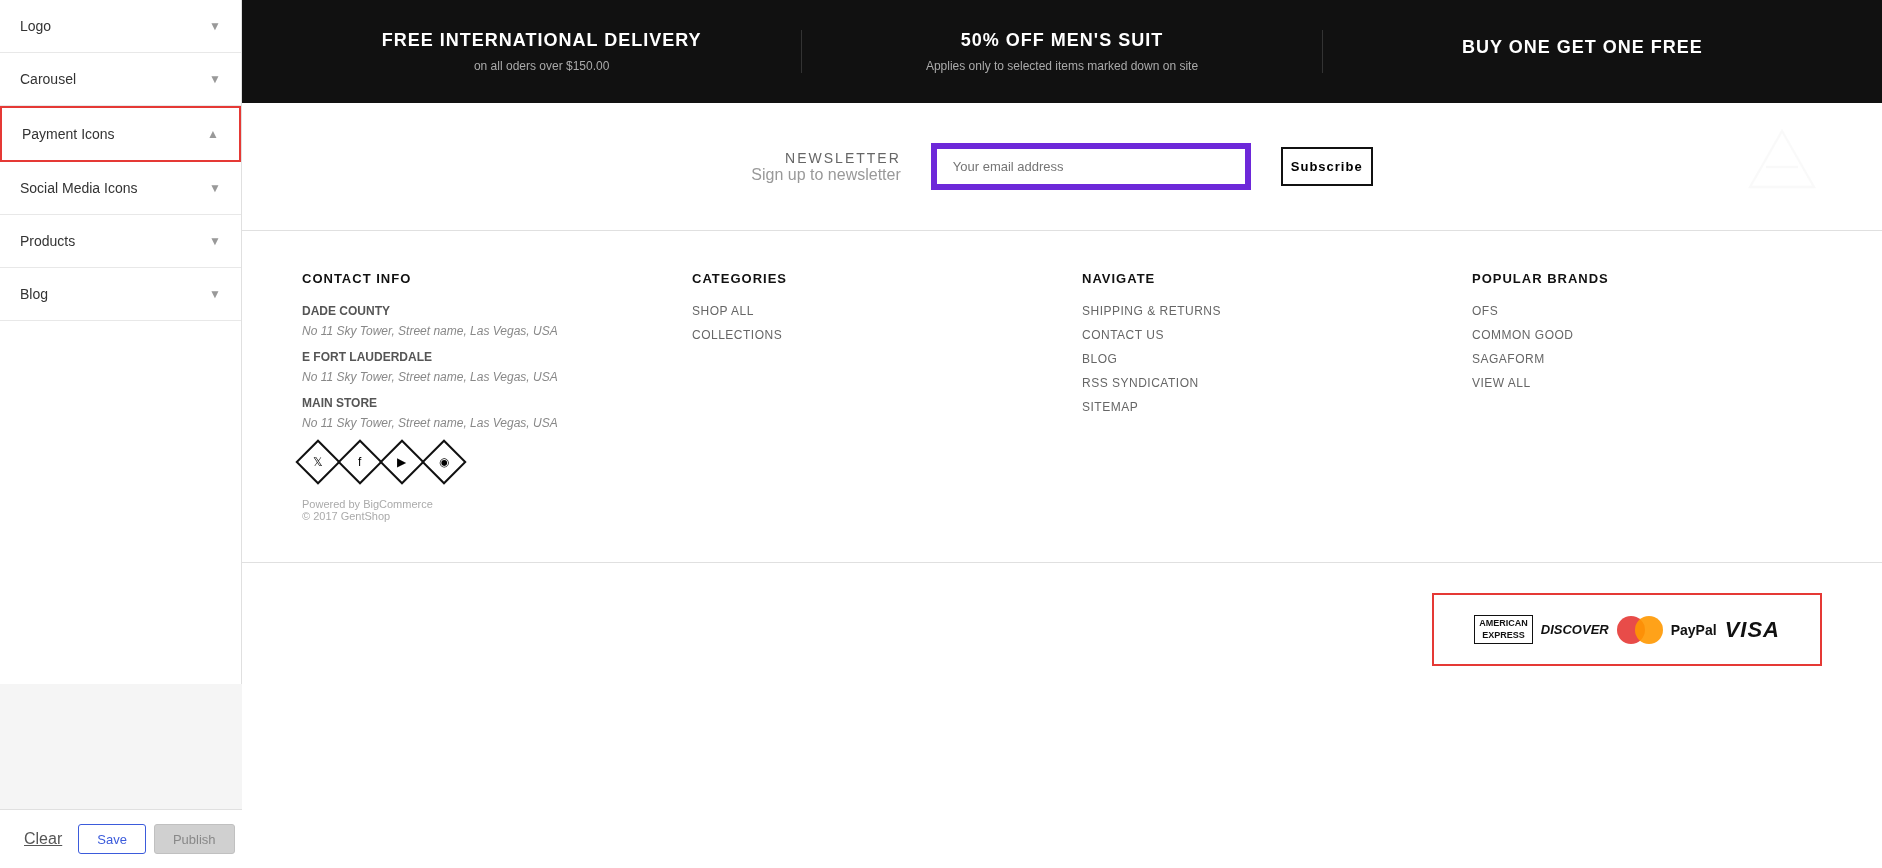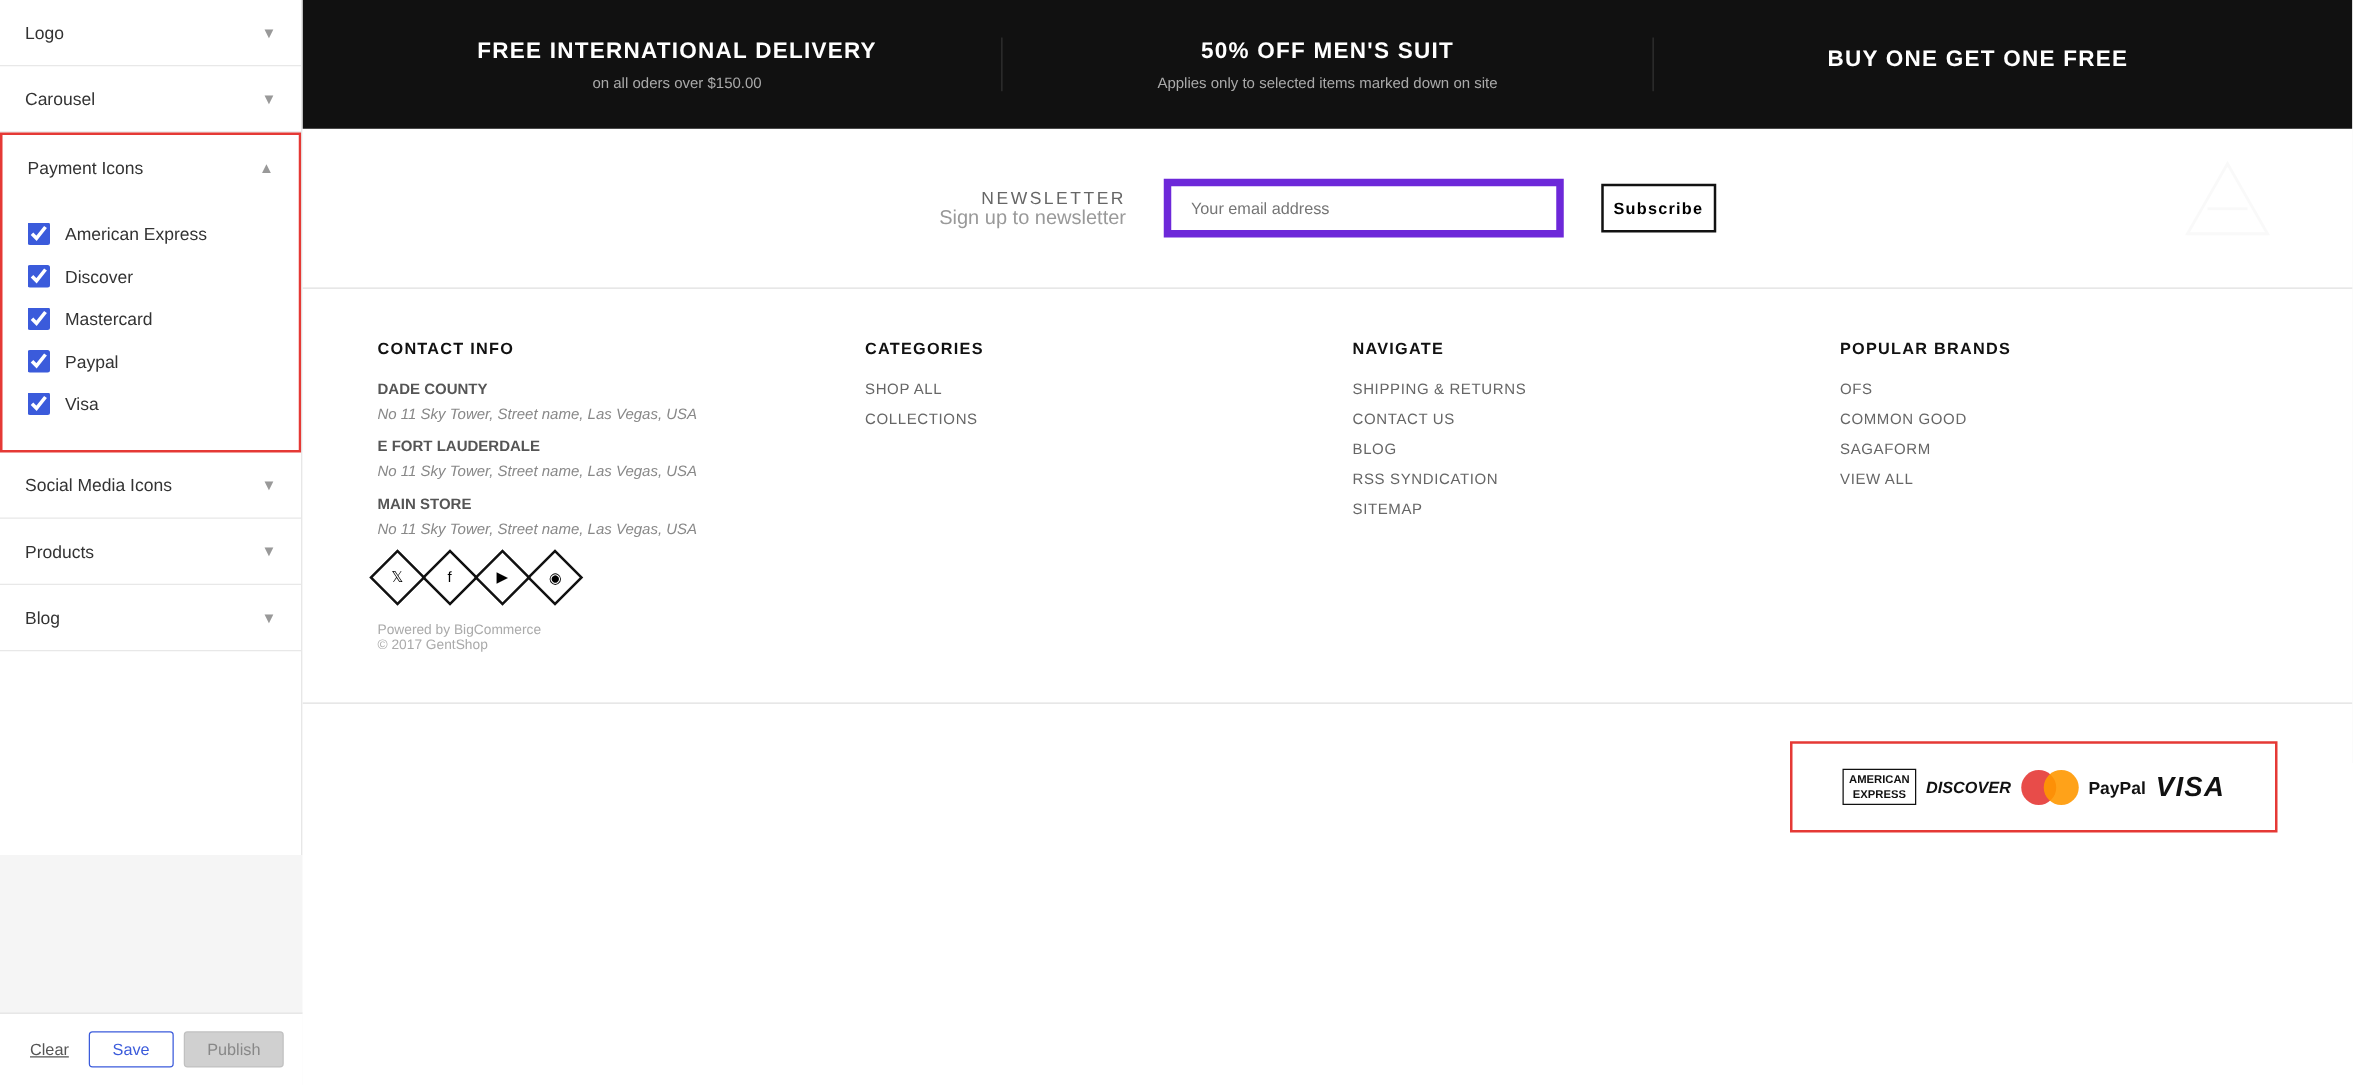--- a/index.html
+++ b/index.html
@@ -63,21 +63,21 @@
       background: #fff;
       position: absolute;
       bottom: 0;
       width: 242px;
     }
     .btn-clear {
       background: none;
       border: none;
       color: #555;
       cursor: pointer;
-      font-size: 13px;
+      font-size: 16px;
       padding: 6px 8px;
       text-decoration: underline;
     }
     .btn-save {
       background: #fff;
       border: 1px solid #3b5bdb;
       color: #3b5bdb;
       cursor: pointer;
       font-size: 13px;
       padding: 6px 18px;
@@ -322,42 +322,20 @@
     <div class="sidebar-section-header">
       <span>Carousel</span>
       <span class="chevron">▼</span>
     </div>
   </div>
 
   <div class="sidebar-section payment-icons-section">
     <div class="sidebar-section-header">
       <span>Payment Icons</span>
       <span class="chevron">▲</span>
-    </div>
-    <div class="payment-icons-content">
-      <div class="checkbox-item">
-        <input type="checkbox" checked="" style="">
-        <span>American Express</span>
-      </div>
-      <div class="checkbox-item">
-        <input type="checkbox" checked="" style="">
-        <span>Discover</span>
-      </div>
-      <div class="checkbox-item">
-        <input type="checkbox" checked="" style="">
-        <span>Mastercard</span>
-      </div>
-      <div class="checkbox-item">
-        <input type="checkbox" checked="" style="">
-        <span>Paypal</span>
-      </div>
-      <div class="checkbox-item">
-        <input type="checkbox" checked="" style="">
-        <span>Visa</span>
-      </div>
     </div>
   </div>
 
   <div class="sidebar-section">
     <div class="sidebar-section-header">
       <span>Social Media Icons</span>
       <span class="chevron">▼</span>
     </div>
   </div>
 

